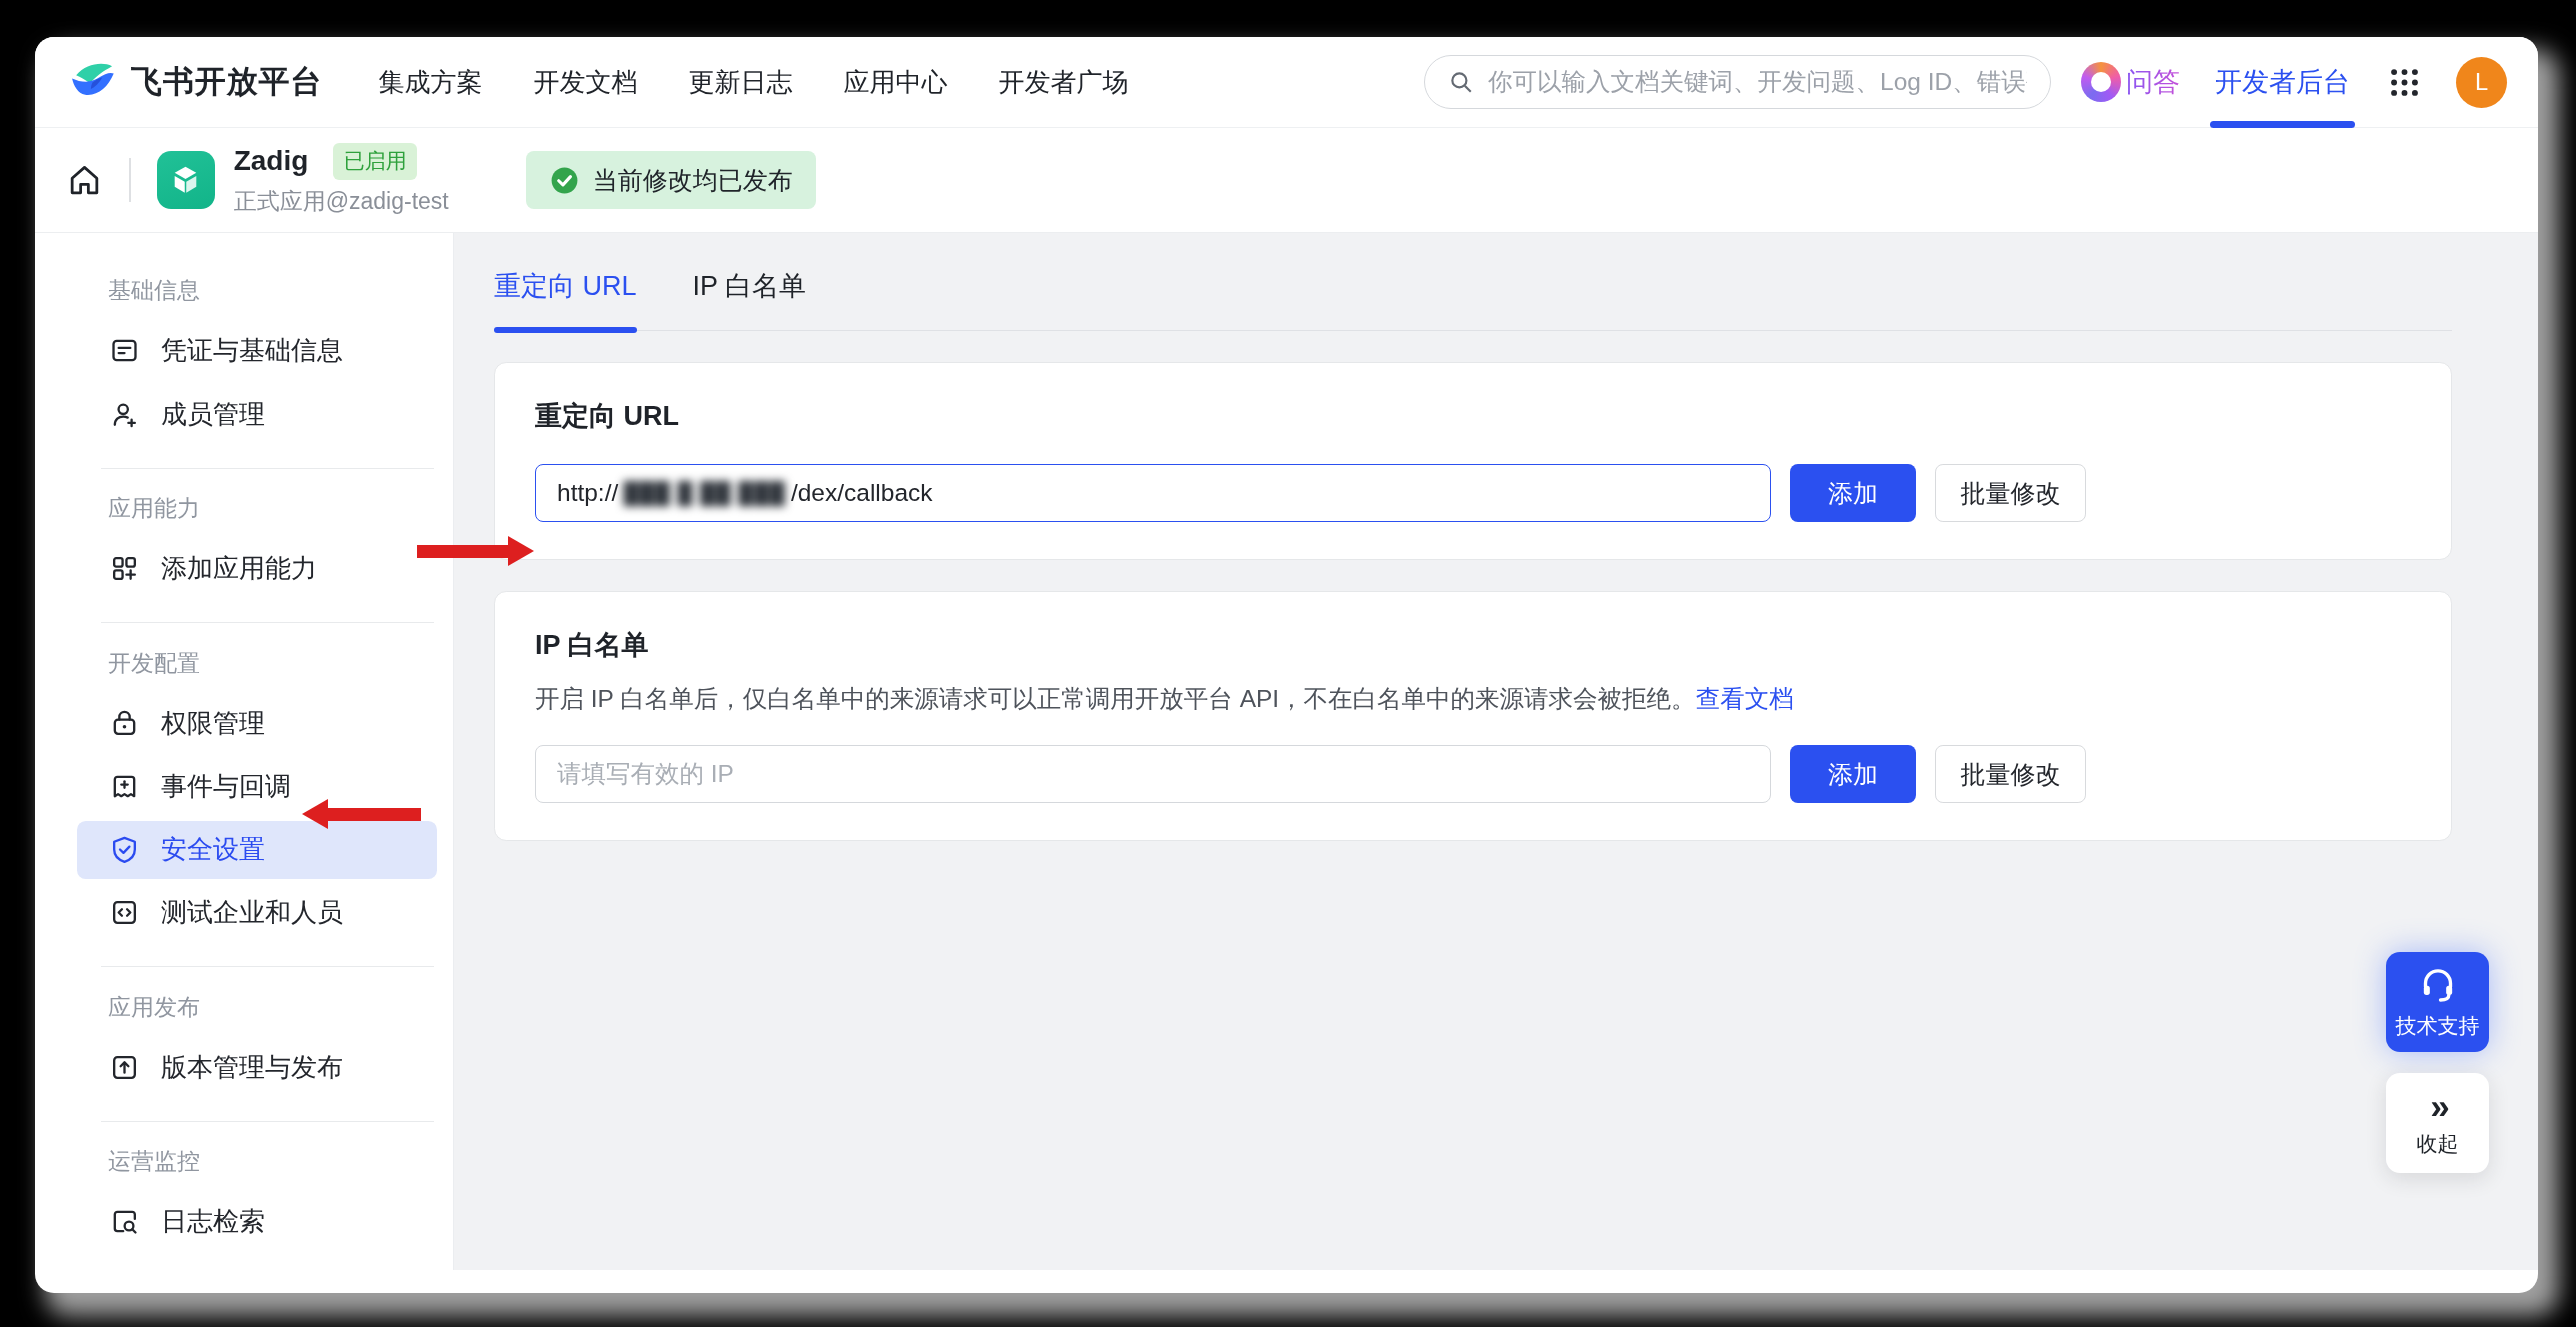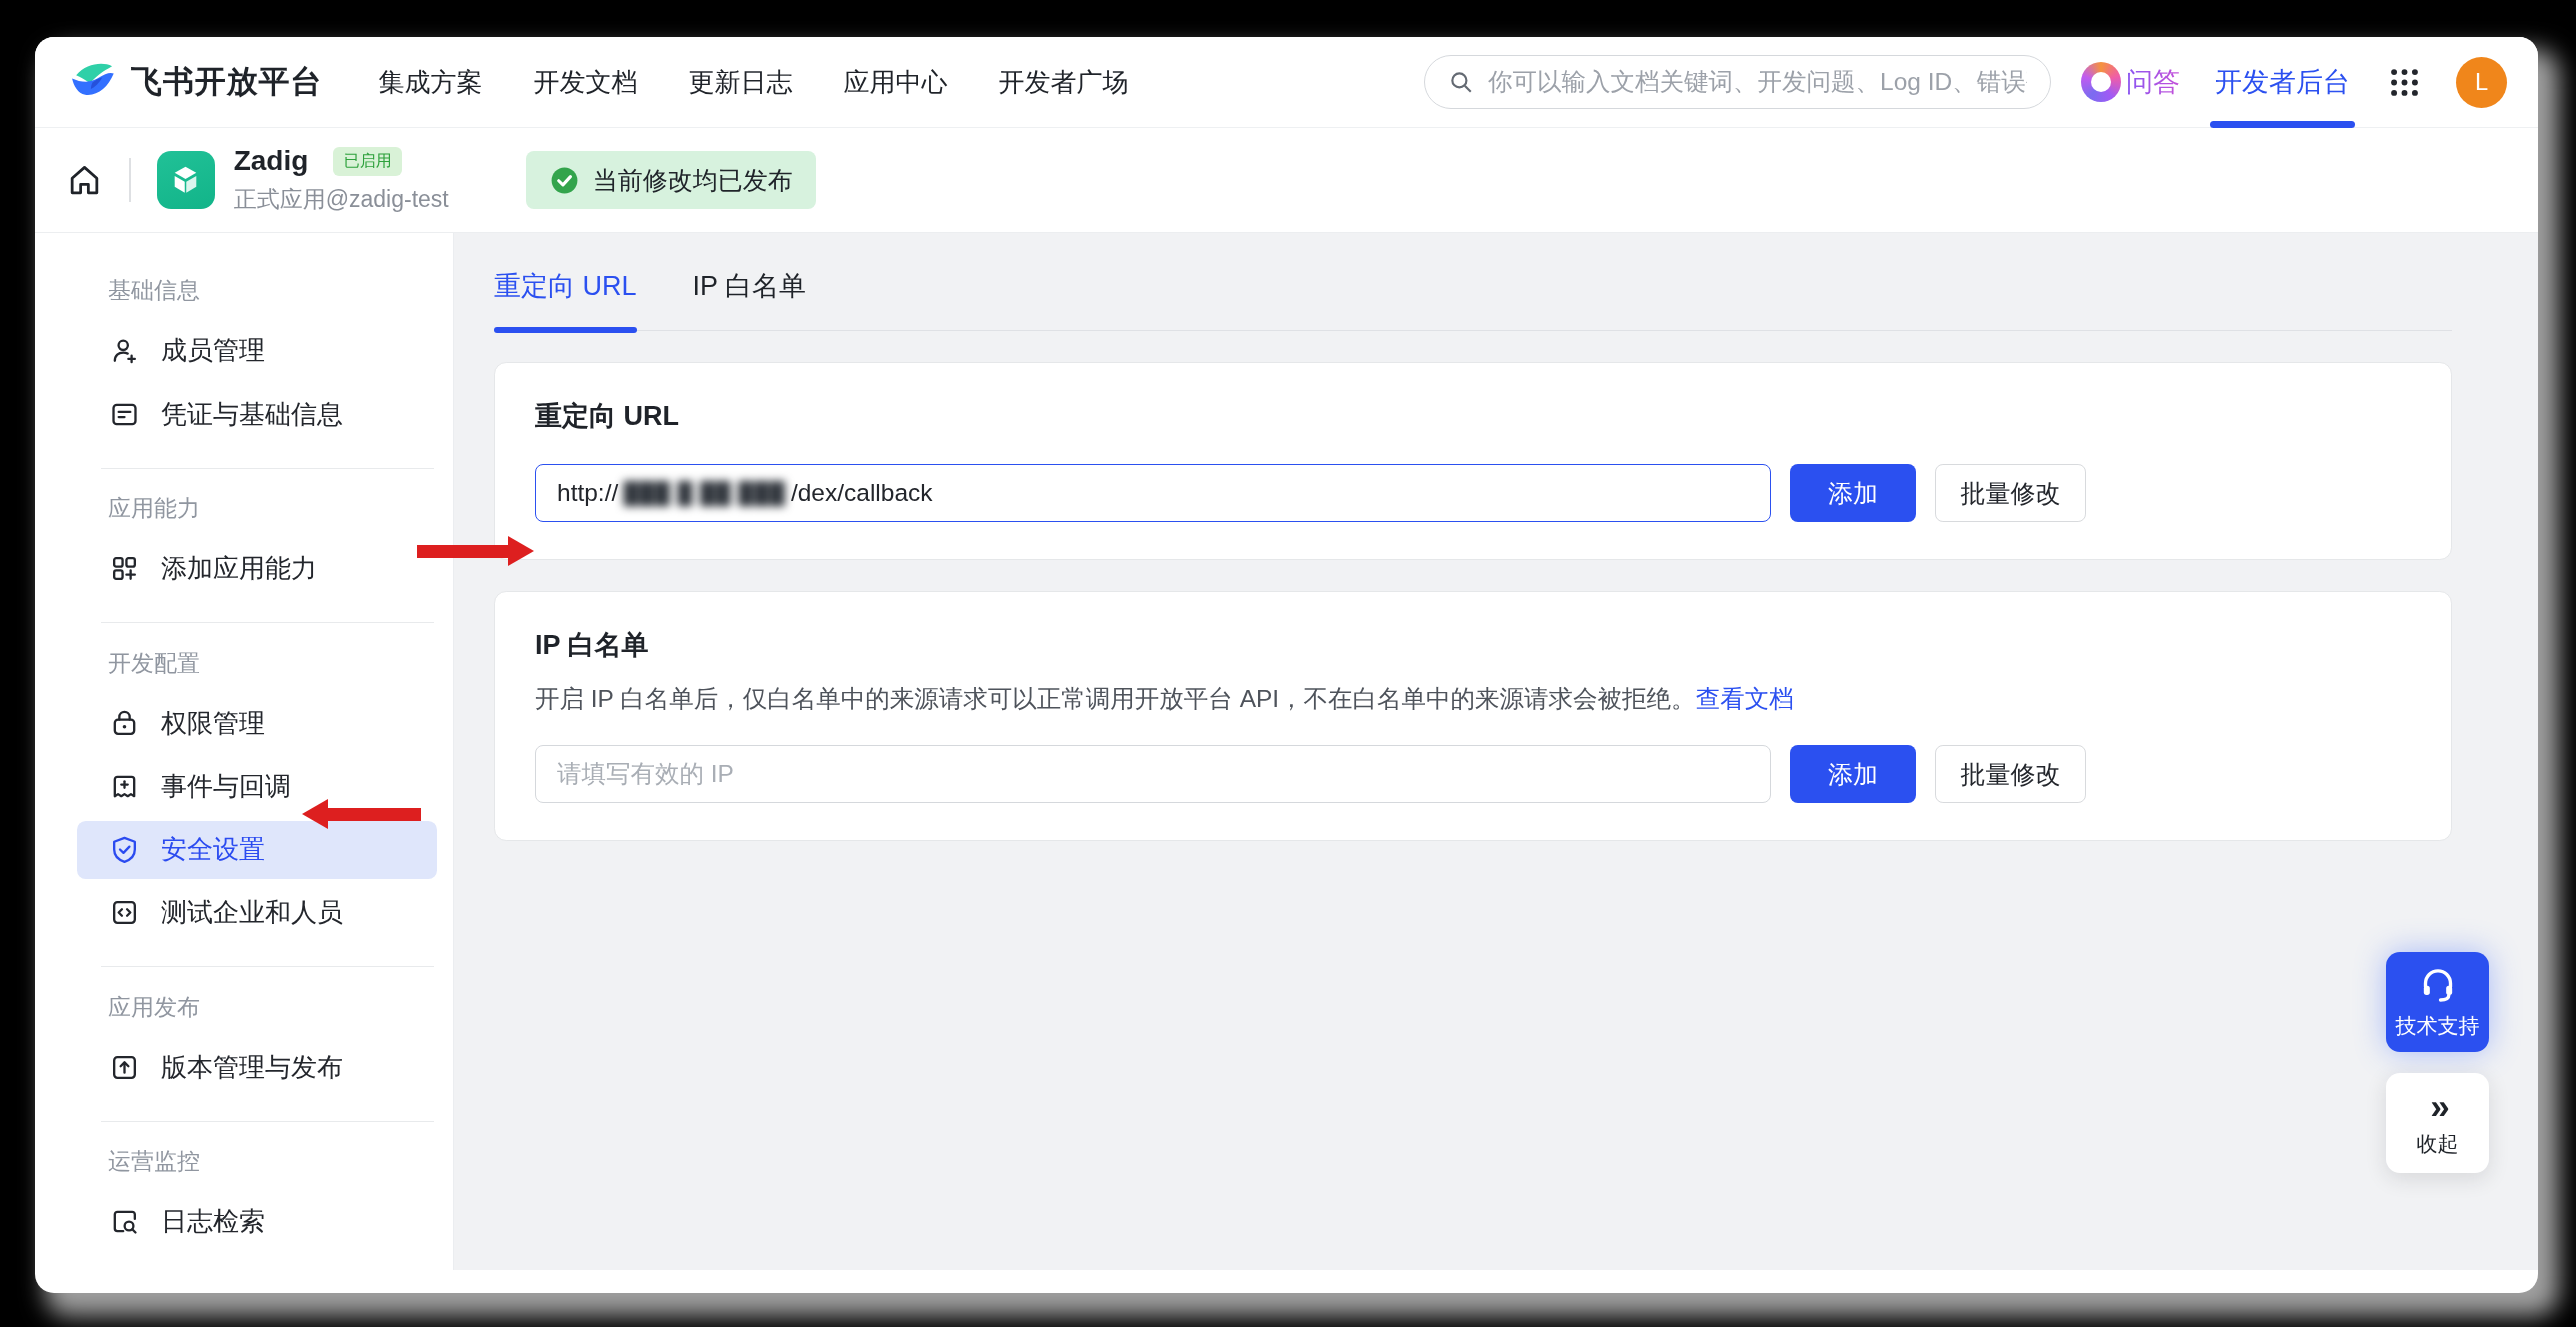--- a/index.html
+++ b/index.html
@@ -42,21 +42,21 @@
   
   .app-header { height:105px; display:flex; align-items:center; padding:0 38px 0 31px;
     border-bottom:0.9px solid #eceef0; background:#fff; }
   .home-btn { display:flex; cursor:pointer; }
   .vdiv { width:1.7px; height:44px; background:#dee0e3; margin:0 26px; }
   .app-icon { width:58px; height:58px; border-radius:14px;
     background:linear-gradient(160deg,#21c197,#12b489); display:flex; align-items:center;
     justify-content:center; margin-right:19px; }
   .app-meta .row1 { display:flex; align-items:center; gap:25px; }
   .app-name { font-size:28px; font-weight:bold; }
-  .badge-enabled { font-size:16px; color:#2ea13c; background:#d9f2d7; border-radius:6.1px;
+  .badge-enabled { font-size:21px; color:#2ea13c; background:#d9f2d7; border-radius:6.1px;
     padding:4.4px 10.5px; font-weight:500; }
   .app-sub { font-size:23px; color:#8a8f98; margin-top:6.1px; }
   .publish-pill { margin-left:77px; display:flex; align-items:center; gap:13px;
     background:#d7f2de; border-radius:7.9px; height:58px; padding:0 23px; }
   .publish-text { font-size:25px; font-weight:500; color:#20242a; }
 
   
   .body-row { display:flex; height:1037px; }
   .sidebar { width:419px; background:#fff; border-right:0.9px solid #ebedf0;
     padding-top:30px; overflow:hidden; flex-shrink:0; }
@@ -194,37 +194,37 @@
     </div>
   </div>
 
   <div class="body-row">
 
     <div class="sidebar">
       <div class="sec-label" style="margin-top:12.2px;">基础信息</div>
       <div class="side-item">
         <span class="ic">
           <svg width="31" height="31" viewBox="0 0 24 24" fill="none" stroke="#23262c" stroke-width="1.8" stroke-linecap="round">
+            <rect x="3.5" y="4.5" width="17" height="15" rx="2.5"></rect>
+              <line x1="7.5" y1="10" x2="16.5" y2="10"></line>
+              <line x1="7.5" y1="14" x2="12" y2="14"></line>
+          </svg>
+          </span>
+        <span>凭证与基础信息</span>
+      </div>
+      <div class="side-item">
+        <span class="ic">
+          <svg width="31" height="31" viewBox="0 0 24 24" fill="none" stroke="#23262c" stroke-width="1.8" stroke-linecap="round">
             <circle cx="11" cy="8" r="3.6"></circle>
               <path d="M4.5 20 C4.5 15.8 7.4 13.6 11 13.6 C12.3 13.6 13.5 13.9 14.5 14.4"></path>
               <line x1="17.5" y1="16" x2="17.5" y2="21"></line>
               <line x1="15" y1="18.5" x2="20" y2="18.5"></line>
           </svg>
           </span>
         <span>成员管理</span>
-      </div>
-      <div class="side-item">
-        <span class="ic">
-          <svg width="31" height="31" viewBox="0 0 24 24" fill="none" stroke="#23262c" stroke-width="1.8" stroke-linecap="round">
-            <rect x="3.5" y="4.5" width="17" height="15" rx="2.5"></rect>
-              <line x1="7.5" y1="10" x2="16.5" y2="10"></line>
-              <line x1="7.5" y1="14" x2="12" y2="14"></line>
-          </svg>
-          </span>
-        <span>凭证与基础信息</span>
       </div>
 
       <div class="side-div"></div>
       <div class="sec-label">应用能力</div>
       <div class="side-item">
         <span class="ic">
           <svg width="31" height="31" viewBox="0 0 24 24" fill="none" stroke="#23262c" stroke-width="1.8" stroke-linecap="round">
             <rect x="4" y="4" width="6.5" height="6.5" rx="1.5"></rect>
               <rect x="13.5" y="4" width="6.5" height="6.5" rx="1.5"></rect>
               <rect x="4" y="13.5" width="6.5" height="6.5" rx="1.5"></rect>

